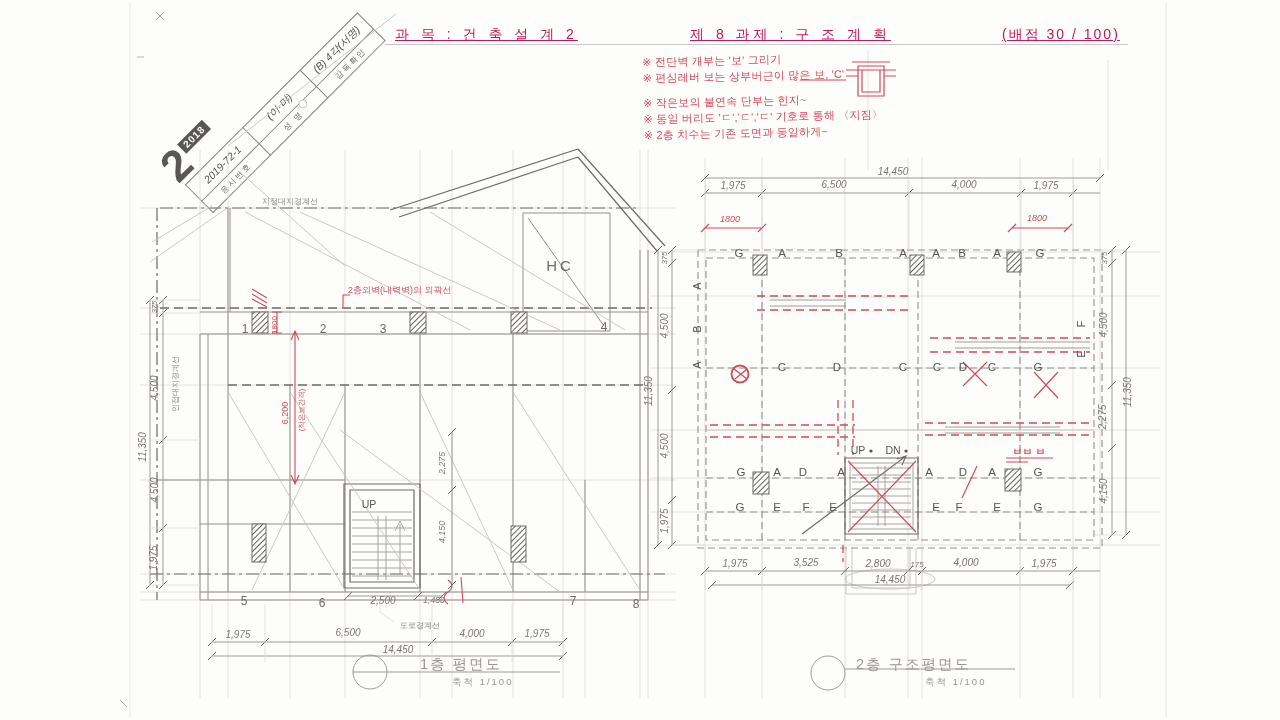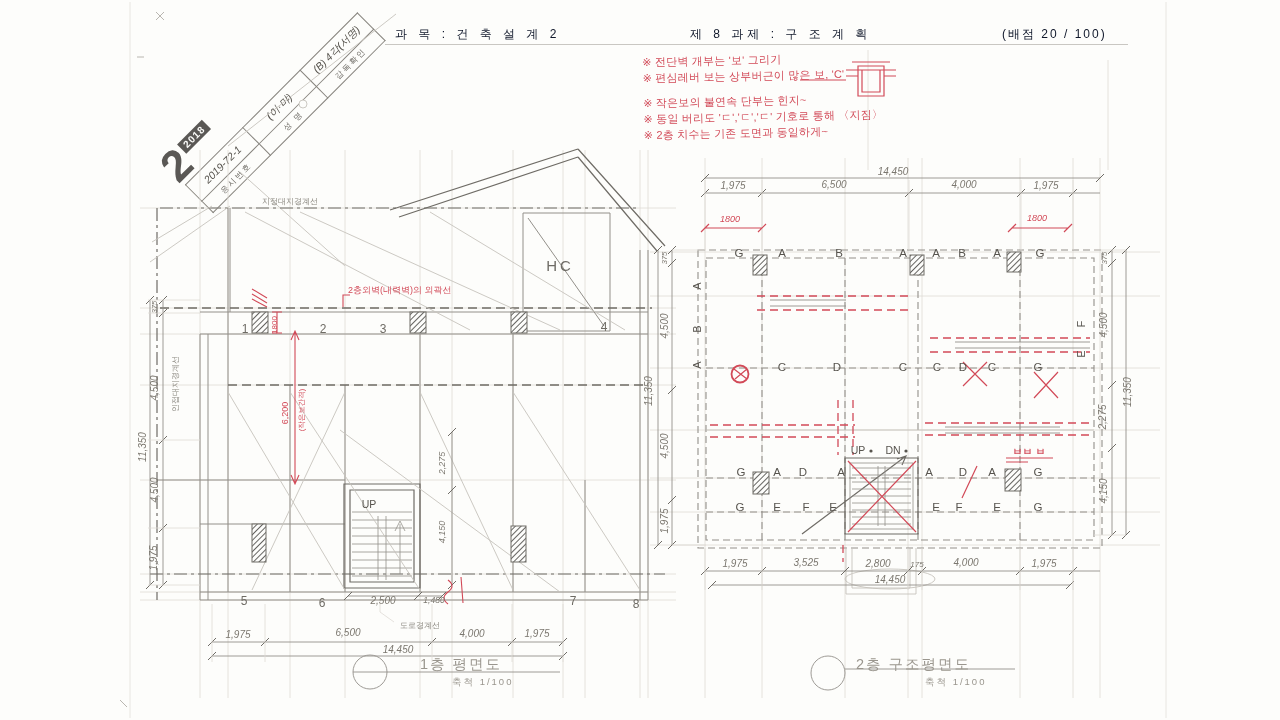--- a/index.html
+++ b/index.html
@@ -1,18 +1,18 @@
 <!DOCTYPE html>
 <html><head>
 <meta charset="utf-8">
 <style>
   html,body{margin:0;padding:0;background:#ffffff;}
   .canvas{position:relative;width:1280px;height:720px;background:#fdfdfb;overflow:hidden;
           font-family:"Liberation Sans","DejaVu Sans",sans-serif;}
-  .hdr{position:absolute;color:#0f172a;font-size:12px;letter-spacing:4px;white-space:nowrap;}
+  .hdr{position:absolute;color:#be185d;font-size:14px;letter-spacing:4px;white-space:nowrap;text-decoration:underline;}
   .hdr-line{position:absolute;left:385px;top:44px;width:743px;height:1px;background:#c9c7c2;}
   .score{letter-spacing:2px;}
   .stamp{position:absolute;left:158px;top:158px;transform:rotate(-45deg);transform-origin:left top;}
   .stamp-head{display:flex;align-items:flex-start;margin:0 0 3px -4px;}
   .stamp-num{font-size:44px;font-weight:bold;color:#5a5855;line-height:0.8;}
   .stamp-year{background:#5a5855;color:#fbfbf9;font-size:10px;font-weight:bold;
               padding:1px 4px;margin:4px 0 0 3px;letter-spacing:1px;}
   .stamp-table{border-collapse:collapse;}
   .stamp-table td{border:1px solid #85827c;text-align:center;background:rgba(253,253,251,.6);}
   .stamp-val{height:20px;min-width:72px;font-size:10.5px;font-style:italic;color:#55524c;
@@ -30,21 +30,21 @@
   .redt{fill:#d24a58;}
   .title{fill:#9a968e;letter-spacing:2px;}
 </style>
 </head>
 <body>
 
 <div class="canvas">
 
   <div class="hdr" style="left:395px;top:26px;">과 목 : 건 축 설 계 2</div>
   <div class="hdr" style="left:690px;top:26px;">제 8 과제 : 구 조 계 획</div>
-  <div class="hdr score" style="left:1002px;top:26px;">(배점  20 / 100)</div>
+  <div class="hdr score" style="left:1002px;top:26px;">(배점  30 / 100)</div>
   <div class="hdr-line"></div>
 
   <div class="stamp">
     <div class="stamp-head">
       <span class="stamp-num">2</span>
       <span class="stamp-year">2018</span>
     </div>
     <table class="stamp-table">
       <tbody>
           <tr>

